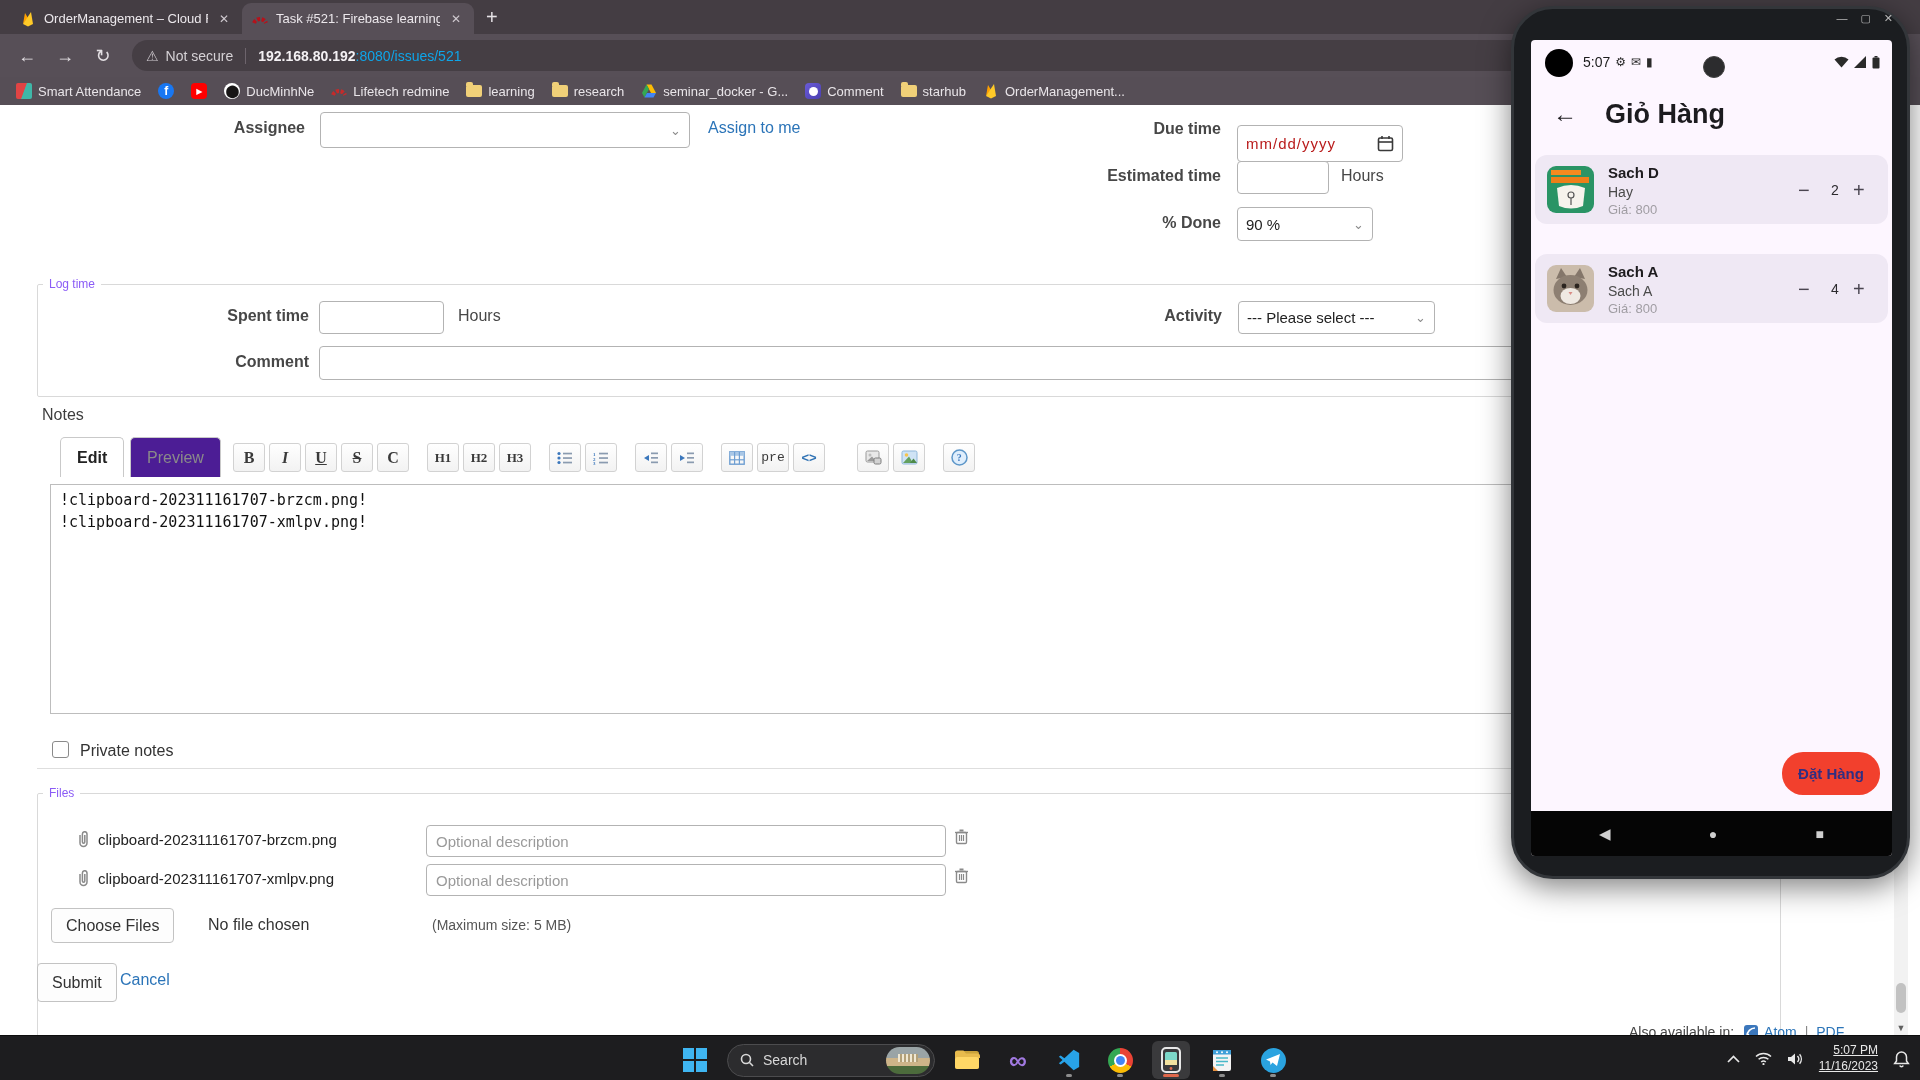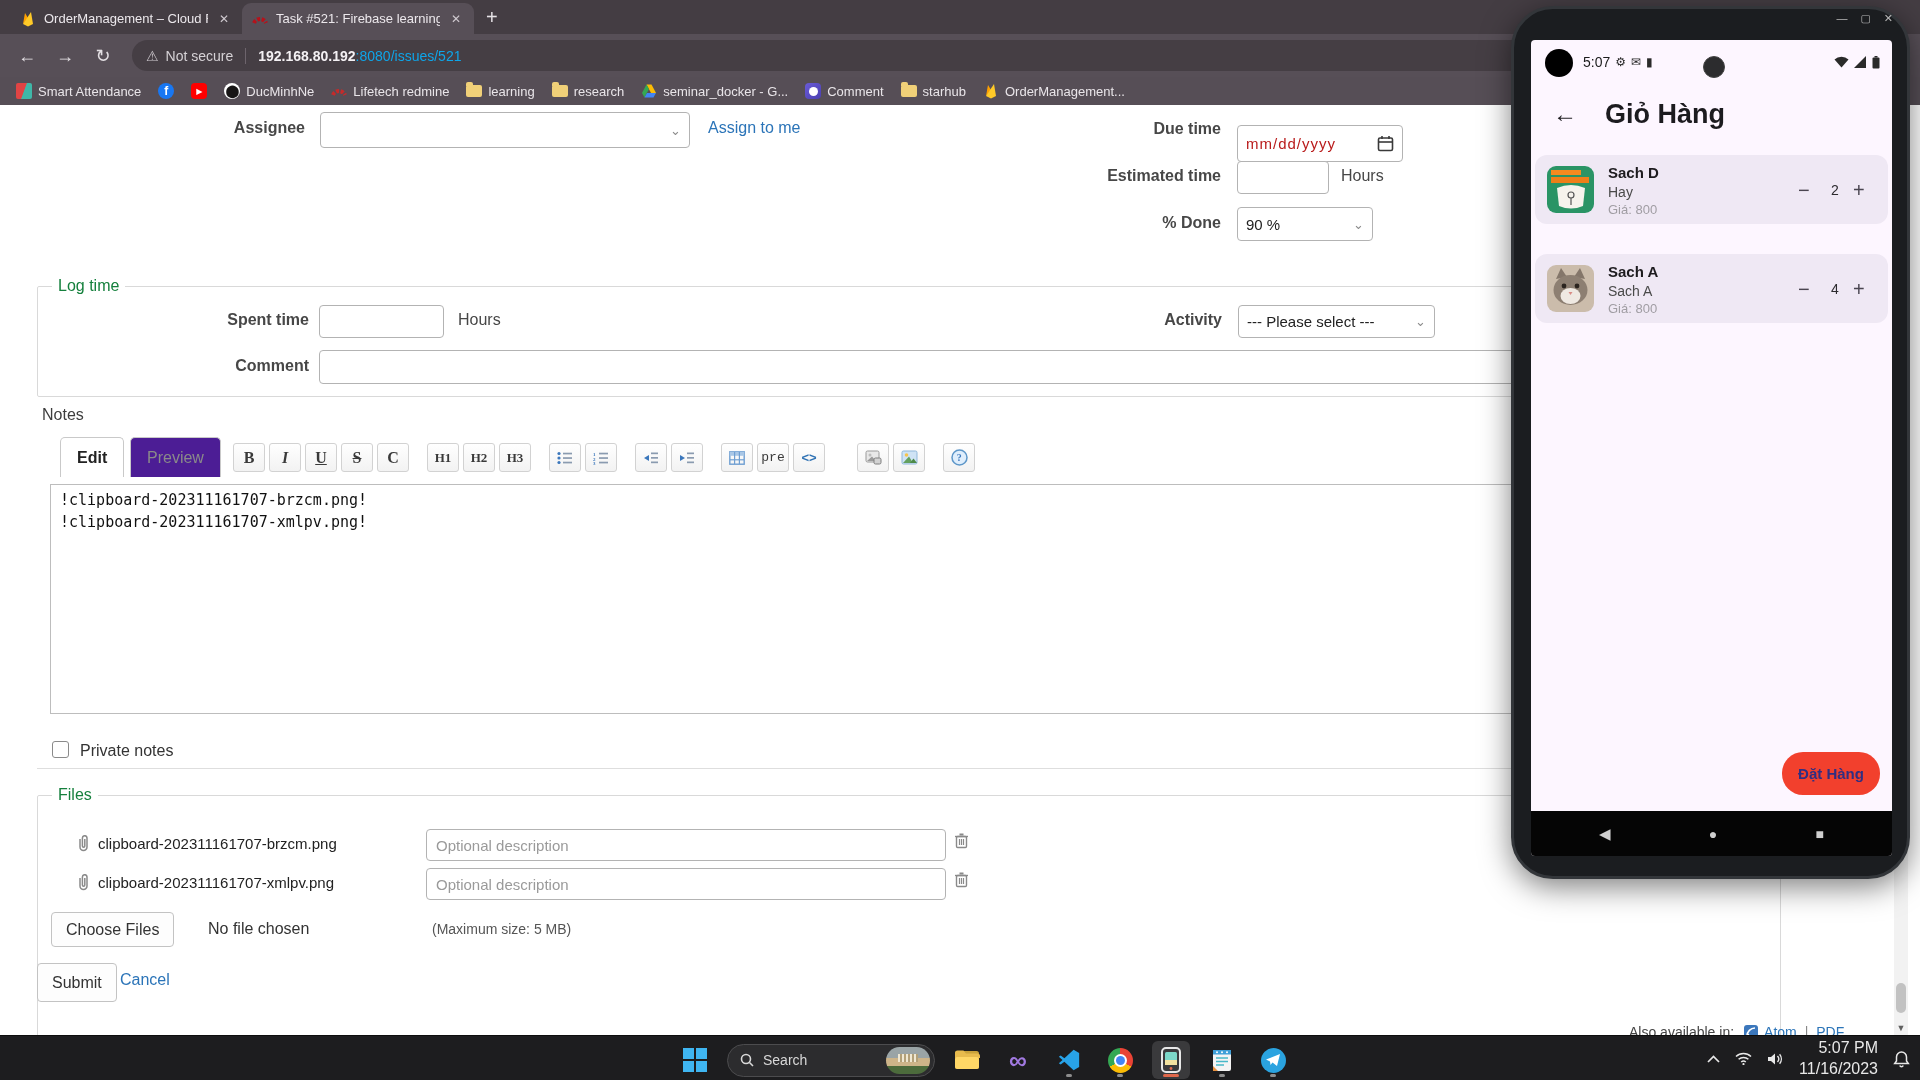--- a/index.html
+++ b/index.html
@@ -50,21 +50,21 @@
   .content { position:absolute; top:105px; left:0; width:1892px; height:930px; background:#fff;
              color:#222; font-size:16px; }
   .lbl { position:absolute; font-weight:bold; color:#474747; text-align:right; }
   .inp, .sel { position:absolute; border:1px solid #b3b3b3; border-radius:4px; background:#fff;
                font-size:15px; color:#222; padding:0 8px; display:flex; align-items:center; }
   .sel { justify-content:space-between; }
   .sel .chev { color:#8b8b8b; font-size:13px; }
   a.link { color:#2b74b8; text-decoration:none; }
 
   fieldset.box { position:absolute; border:1px solid #d9d9d9; border-radius:2px; }
-  fieldset.box legend { color:#15803d; font-size:16px; padding:0 6px; margin-left:14px; }
+  fieldset.box legend { color:#8b5cf6; font-size:12px; padding:0 6px; margin-left:5px; }
 
   
   .ntab { position:absolute; top:332px; height:40px; display:flex; align-items:center;
           padding:0 16px; font-size:16px; border:1px solid #c9c9c9; border-bottom:none;
           border-radius:5px 5px 0 0; }
   .ntab.edit { left:60px; background:#fff; font-weight:bold; color:#222; z-index:2; }
   .ntab.preview { left:130px; background:#4c1d95; color:#8a8a8a; }
   .jbar { position:absolute; left:233px; top:338px; display:flex; align-items:center; gap:4px; }
   .jbtn { width:32px; height:29px; border:1px solid #d2d2d2; border-radius:3px;
           background:linear-gradient(#ffffff,#f2f2f2); display:flex; align-items:center;
@@ -142,21 +142,21 @@
   .winlogo i { width:11px; height:11px; background:#3fb6f2; display:block; }
   .search-pill { width:208px; height:33px; background:#2c2c2e; border:1px solid #4c4c4e;
                  border-radius:17px; display:flex; align-items:center; padding:0 4px 0 12px;
                  color:#d8d8d8; font-size:14px; gap:9px; }
   .search-pill .sp-img { margin-left:auto; width:44px; height:27px; border-radius:14px;
         background:linear-gradient(#9aa4a6 0 40%, #cdb489 40% 70%, #4c6b3c 70% 100%); position:relative; overflow:hidden;}
   .sp-img::after { content:""; position:absolute; left:12px; top:7px; width:20px; height:8px;
                    background:repeating-linear-gradient(90deg,#efe7d2 0 2px,#b2a079 2px 4px); }
   .tb-right { position:absolute; right:10px; top:0; height:45px; display:flex;
               align-items:center; gap:15px; color:#e8e8e8; }
-  .tb-clock { font-size:16px; text-align:right; line-height:1.3; }
+  .tb-clock { font-size:12px; text-align:right; line-height:1.3;text-decoration:underline; }
 
   svg { display:block; }
 </style>
 </head>
 <body>
 
 <div id="screen">
 
   <div class="tabstrip">
     <div class="tab">

